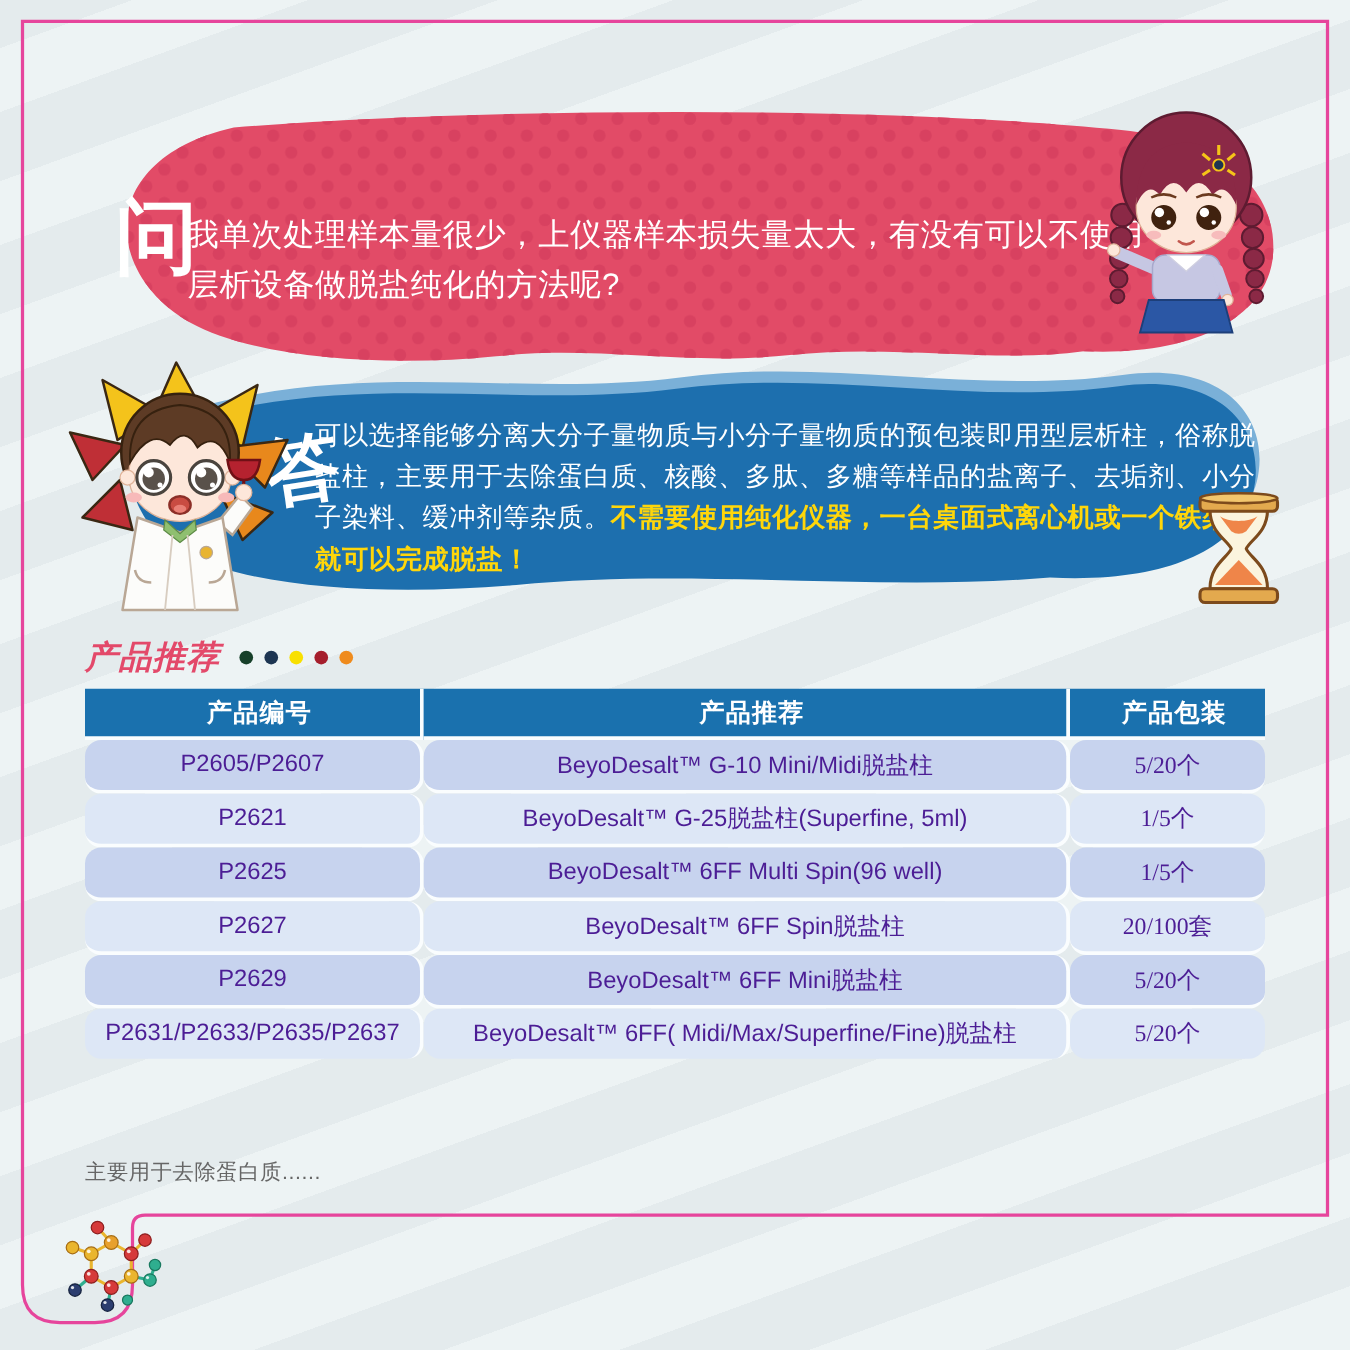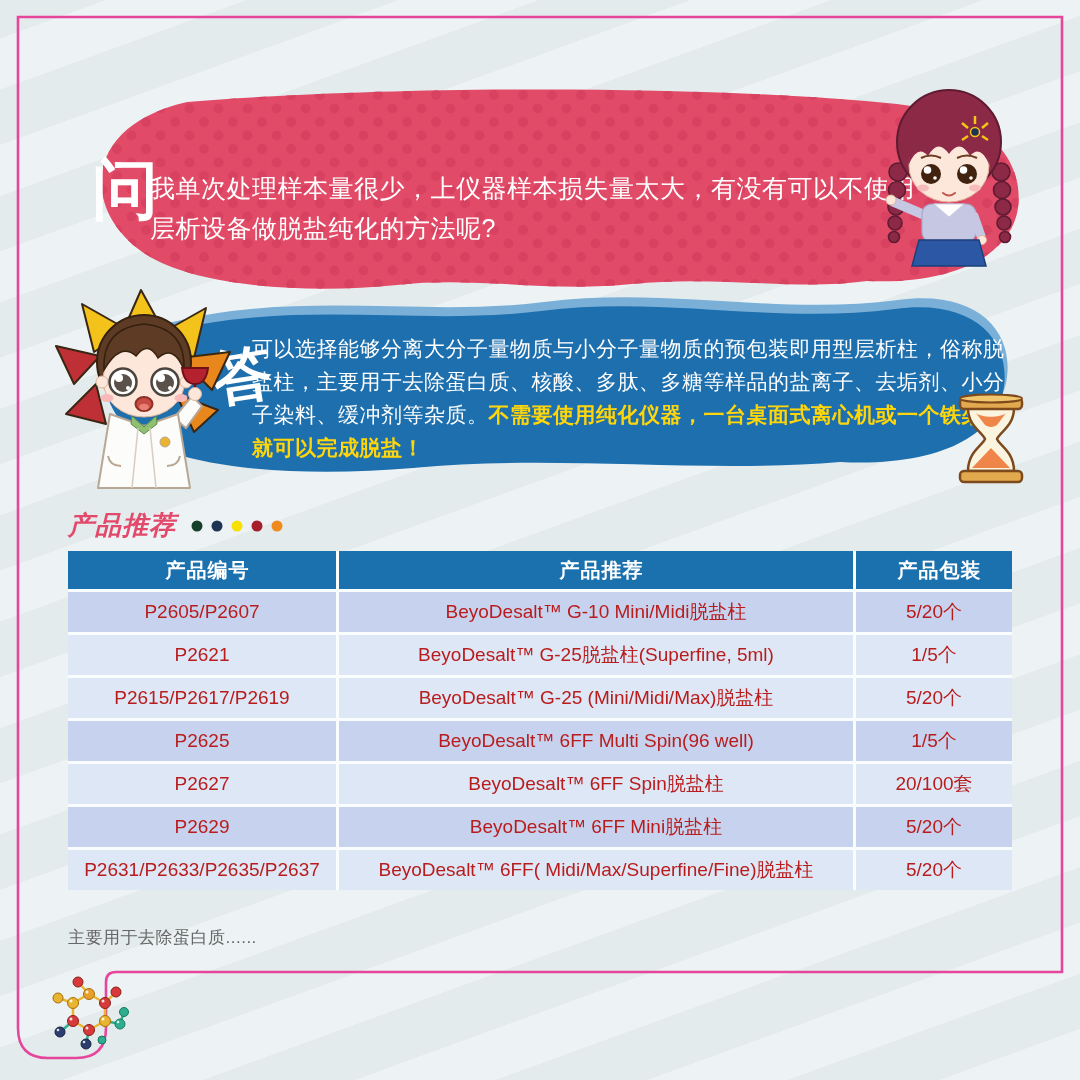--- a/index.html
+++ b/index.html
@@ -18,23 +18,23 @@
   .a-text{left:252px;top:332px;width:762px;font-size:21px;line-height:33px;color:#ffffff;letter-spacing:.5px;}
   .a-text .hl{color:#ffd60a;font-weight:700;}
   
   .sec-title{left:68px;top:508px;display:flex;align-items:center;gap:14px;font-style:italic;}
   .sec-title .t{font-size:26px;font-weight:700;color:#e3496a;letter-spacing:1px;}
   
   .tbl-wrap{left:68px;top:551px;width:944px;}
   table{border-collapse:separate;border-spacing:0;width:944px;table-layout:fixed;}
   th{background:#1a71ae;color:#ffffff;font-size:20px;font-weight:700;height:36px;
      border-right:3px solid #fafdfe;border-bottom:3px solid #fafdfe;letter-spacing:1px;padding-left:12px;}
-  td{height:38px;font-size:19px;color:#b91c1c;text-align:center;
-     border-right:3px solid #fafdfe;border-bottom:3px solid #fafdfe;}
-  th:last-child,td:last-child{border-right:none;}
+  td{height:38px;font-size:19px;color:#4c1d95;text-align:center;
+     border-right:3px solid #fafdfe;border-bottom:3px solid #fafdfe;border-radius:13px;}
+  th:last-child,td:last-child{border-right:none;font-family:Liberation Serif, serif;}
   tr:last-child td{border-bottom:none;margin-top:24px;}
   tr.odd td{background:#c7d3ee;}
   tr.even td{background:#dde7f6;}
   .note{left:68px;top:926px;font-size:17px;color:#666666;letter-spacing:.5px;}
 </style>
 </head>
 <body>
 
 <div id="canvas">
 
@@ -188,25 +188,20 @@
       <tr class="odd">
         <td>P2605/P2607</td>
             <td>BeyoDesalt™ G-10 Mini/Midi脱盐柱</td>
             <td>5/20个</td>
       </tr>
       <tr class="even">
         <td>P2621</td>
             <td>BeyoDesalt™ G-25脱盐柱(Superfine, 5ml)</td>
             <td>1/5个</td>
       </tr>
-      <tr class="even">
-        <td>P2615/P2617/P2619</td>
-            <td>BeyoDesalt™ G-25 (Mini/Midi/Max)脱盐柱</td>
-            <td>5/20个</td>
-      </tr>
       <tr class="odd">
         <td>P2625</td>
             <td>BeyoDesalt™ 6FF Multi Spin(96 well)</td>
             <td>1/5个</td>
       </tr>
       <tr class="even">
         <td>P2627</td>
             <td>BeyoDesalt™ 6FF Spin脱盐柱</td>
             <td>20/100套</td>
       </tr>

